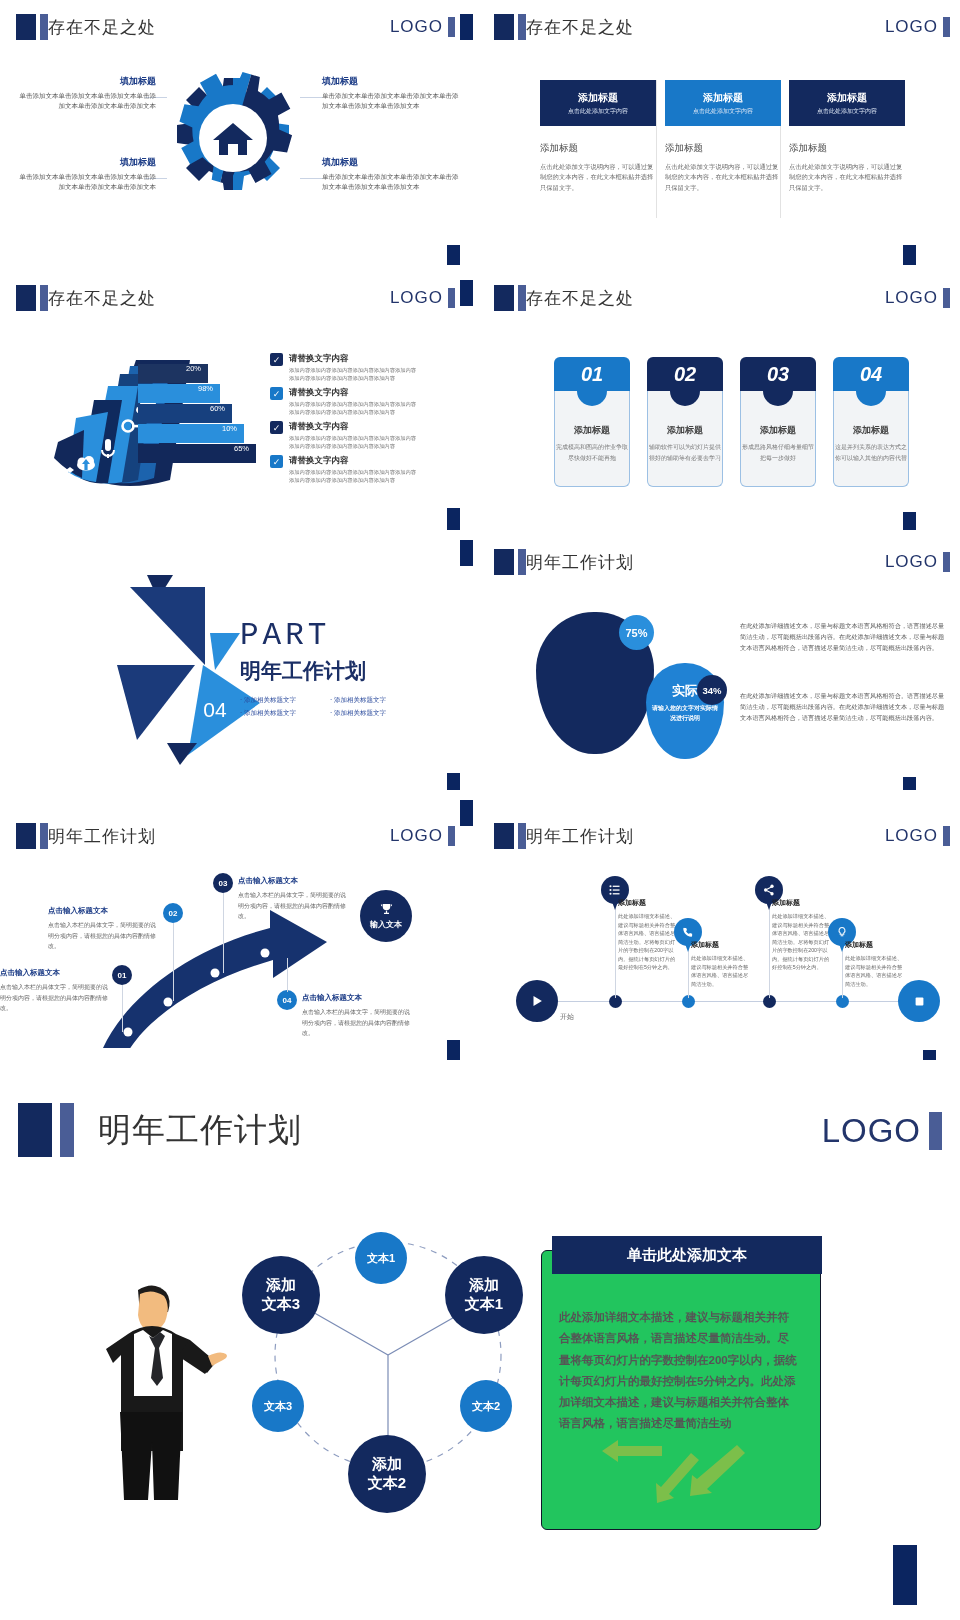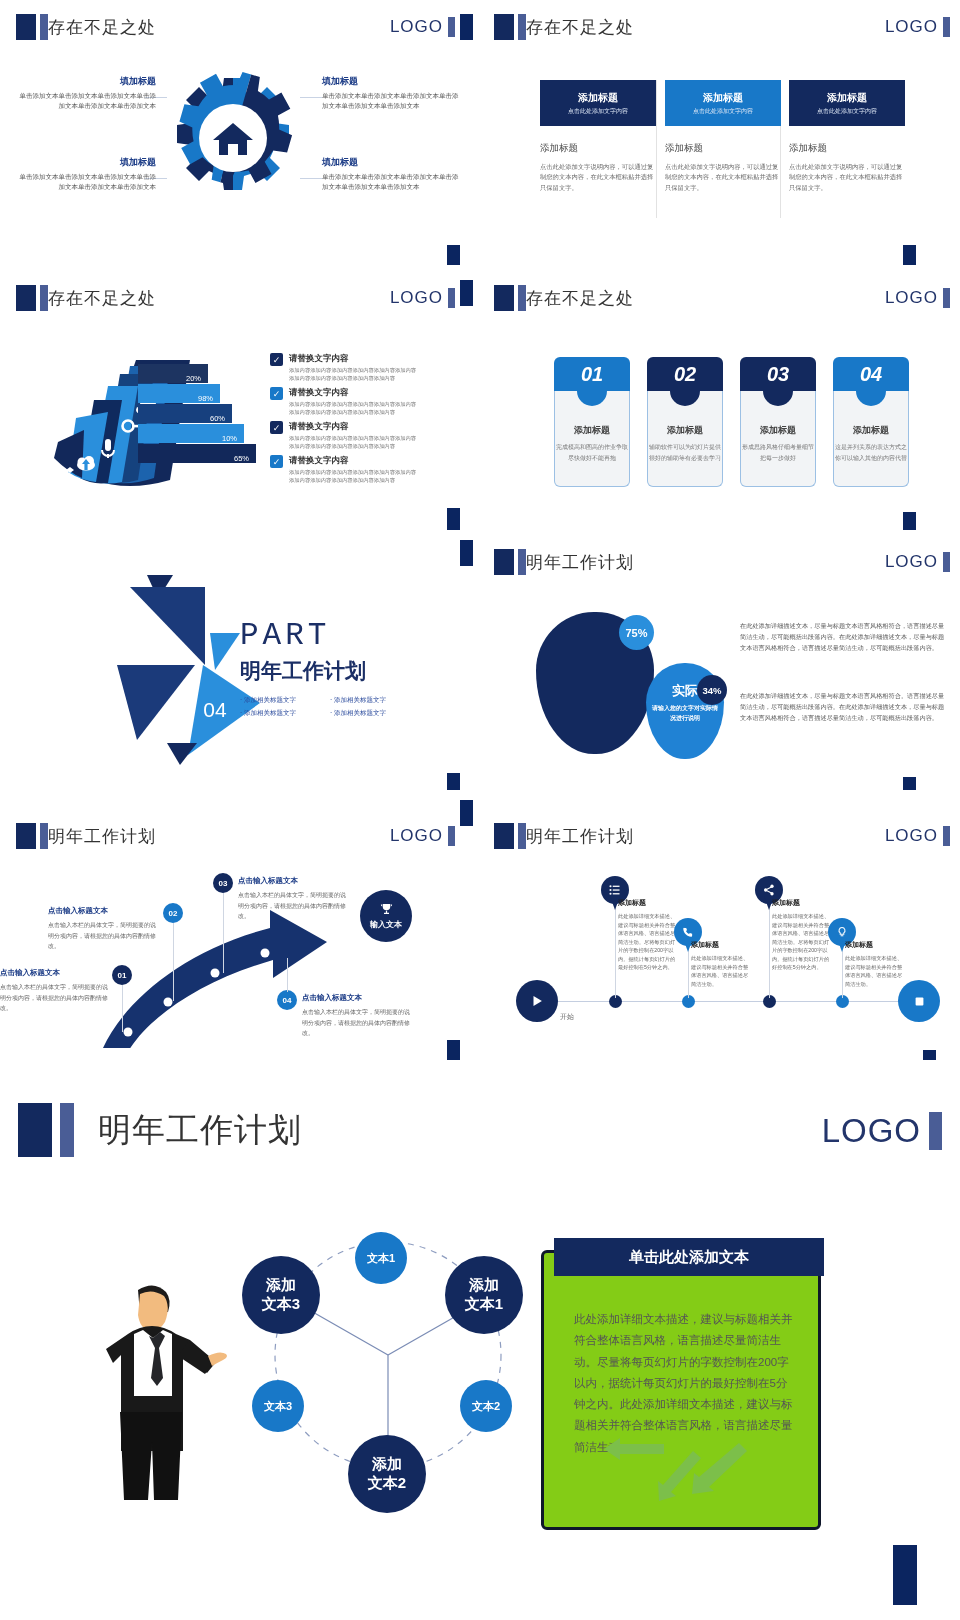--- a/index.html
+++ b/index.html
@@ -32,21 +32,21 @@
   
   .c3 { position:absolute; width:116px; }
   .c3 .cap { height:46px; display:flex; flex-direction:column; align-items:center; justify-content:center; }
   .c3 .cap b { color:#fff; font-size:10px; }
   .c3 .cap i { color:#dfe8f6; font-size:6px; font-style:normal; margin-top:2px;}
   .c3 h4 { margin-top:16px; font-size:9.5px; color:#444; font-weight:400;}
   .c3 p  { margin-top:7px; font-size:6.3px; color:#666; line-height:1.65; }
   .c3-div { position:absolute; width:1px; background:#e2e2e2; }
 
   
-  .band { position:absolute; color:#fff; font-size:7.5px; display:flex; align-items:flex-end; }
+  .band { position:absolute; color:#fff; font-size:7.5px; display:flex; align-items:flex-start; }
   .chk-row { position:absolute; display:flex; width:150px; }
   .chk { width:13px; height:13px; border-radius:2px; flex:none; display:flex; align-items:center; justify-content:center; color:#fff; font-size:9px; font-weight:bold; }
   .chk-row .ct { margin-left:6px; }
   .chk-row .ct b { display:block; font-size:8.5px; color:#333; }
   .chk-row .ct span { display:block; font-size:5.3px; color:#777; line-height:1.5; margin-top:2px;}
 
   
   .tabcard { position:absolute; width:76px; }
   .tabcard .tab { height:34px; border-radius:6px 6px 0 0; color:#fff; font-size:20px; font-weight:bold; display:flex; align-items:center; justify-content:center; font-style:italic;}
   .tabcard .body { height:96px; background:#f2f4f6; border:1px solid #9cc0e4; border-top:none; border-radius:0 0 6px 6px; padding-top:28px; text-align:center; position:relative;}
@@ -76,21 +76,21 @@
   
   .tlpin { position:absolute; width:28px; height:36px; }
   .tlpin .head { width:28px; height:28px; border-radius:50%; display:flex; align-items:center; justify-content:center; color:#fff;}
   .tlpin .tail { position:absolute; left:9px; top:20px; width:0;height:0; border-left:5px solid transparent; border-right:5px solid transparent; border-top:14px solid; }
   .tl-blk { position:absolute; width:58px; }
   .tl-blk b { font-size:7px; color:#222; display:block;}
   .tl-blk p { font-size:5.2px; color:#666; line-height:1.65; margin-top:4px;}
 
   
   .bigcircle { position:absolute; border-radius:50%; color:#fff; display:flex; align-items:center; justify-content:center; text-align:center; font-weight:bold;}
-  .panel { position:absolute; background:#84cc16; border:3px solid #0f172a; border-radius:6px; }
+  .panel { position:absolute; background:#22c55e; border:1px solid #0f172a; border-radius:6px; }
   .panel .ph { position:absolute; background:#13295e; color:#fff; font-weight:bold; display:flex; align-items:center; justify-content:center;}
   .panel .pb { font-size:11.5px; color:#555; line-height:1.85; }
 </style>
 </head>
 <body>
 
 <div class="slide" style="left:0;top:0;width:465px;height:248px;">
   <div class="hdr" style="left:16px;top:14px;">
     <div class="blk1"></div>
     <div class="blk2"></div>
@@ -607,21 +607,21 @@
     <path d="M58 62 q12-8 24-8 q12 0 24 8 l14 6 l26 22 l-9 11 l-24 -18 l0 96 l-62 0 l0-96 l-8 8 l-7 -14 z" fill="#191919"></path>
     <path d="M73 58 l10 8 l10 -8 l9 4 l0 62 l-38 0 l0-62 z" fill="#ffffff"></path>
     <path d="M83 66 l7 -6 l5 4 l-6 12 l4 30 l-6 8 l-6 -8 l4 -30 l-6 -12 z" fill="#25262a"></path>
     <path d="M118 70 l26 20 l-9 12 l-27 -18 z" fill="#191919"></path>
     <path d="M138 84 q12-6 18 -2 q3 3 -3 6 q-6 3 -11 6 z" fill="#f2bb7f"></path>
     <path d="M50 140 l62 0 l-4 88 l-24 0 l-2 -58 l-4 58 l-24 0 z" fill="#111111"></path>
   </svg>
 
   <div class="panel" style="left:541px;top:190px;width:280px;height:280px;">
     <div class="ph" style="left:10px;top:-15px;width:270px;height:38px;font-size:15px;">单击此处添加文本</div>
-    <div class="pb" style="margin:56px 22px 0 30px;">此处添加详细文本描述，建议与标题相关并符合整体语言风格，语言描述尽量简洁生动。尽量将每页幻灯片的字数控制在200字以内，据统计每页幻灯片的最好控制在5分钟之内。此处添加详细文本描述，建议与标题相关并符合整体语言风格，语言描述尽量简洁生动</div>
+    <div class="pb" style="margin:56px 22px 0 17px;font-weight:bold;">此处添加详细文本描述，建议与标题相关并符合整体语言风格，语言描述尽量简洁生动。尽量将每页幻灯片的字数控制在200字以内，据统计每页幻灯片的最好控制在5分钟之内。此处添加详细文本描述，建议与标题相关并符合整体语言风格，语言描述尽量简洁生动</div>
     <svg style="position:absolute;left:55px;bottom:18px;" width="180" height="78" viewBox="0 0 180 78">
       <path d="M5 18 l16 -11 l0 6 l44 0 l0 10 l-44 0 l0 6 z" fill="#7cbf4a"></path>
       <path d="M60 70 l-1 -20 l5 4 l30 -34 l8 7 l-30 34 l5 4 z" fill="#7cbf4a"></path>
       <path d="M140 12 l8 8 l-38 36 l5 4 l-22 3 l2 -21 l5 4 z" fill="#7cbf4a"></path>
     </svg>
   </div>
 </div>
 
 <div class="edge" style="left:893px;top:1545px;width:24px;height:60px;"></div>
 

